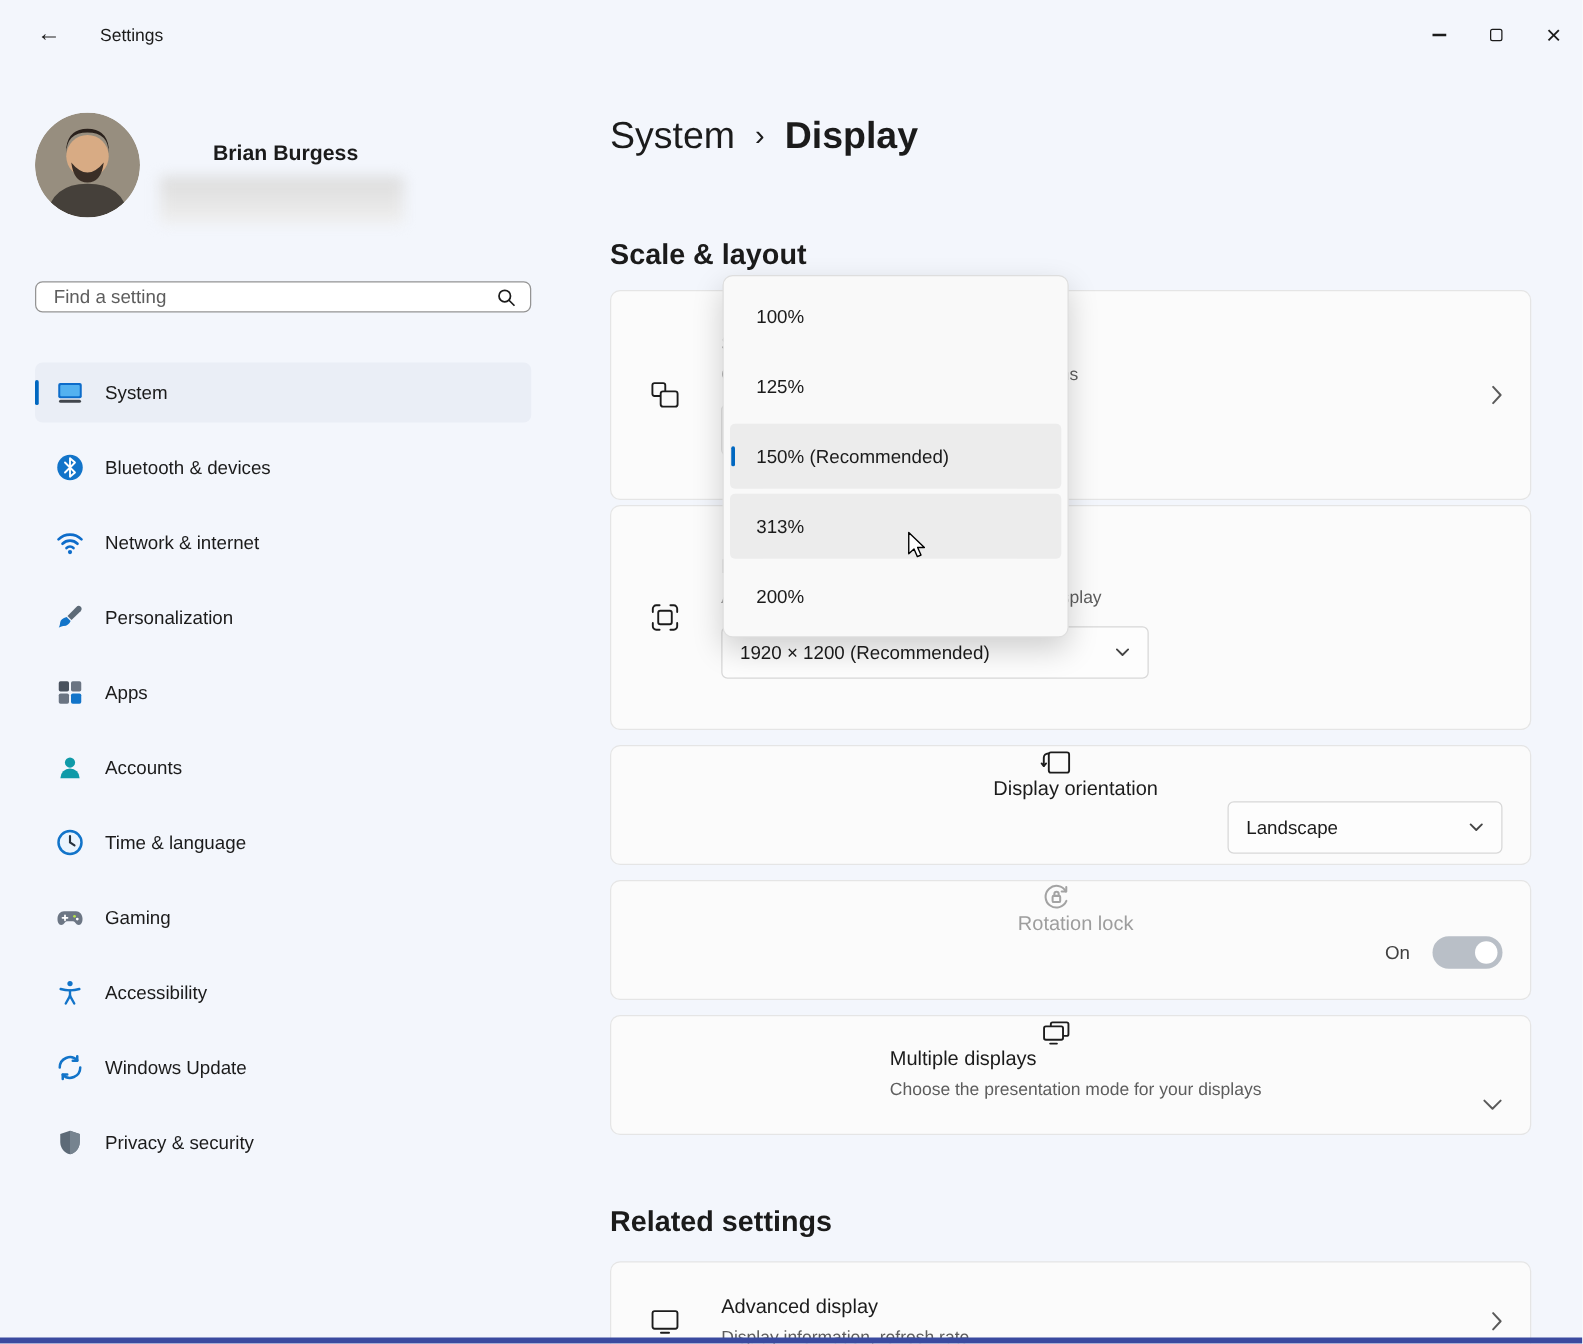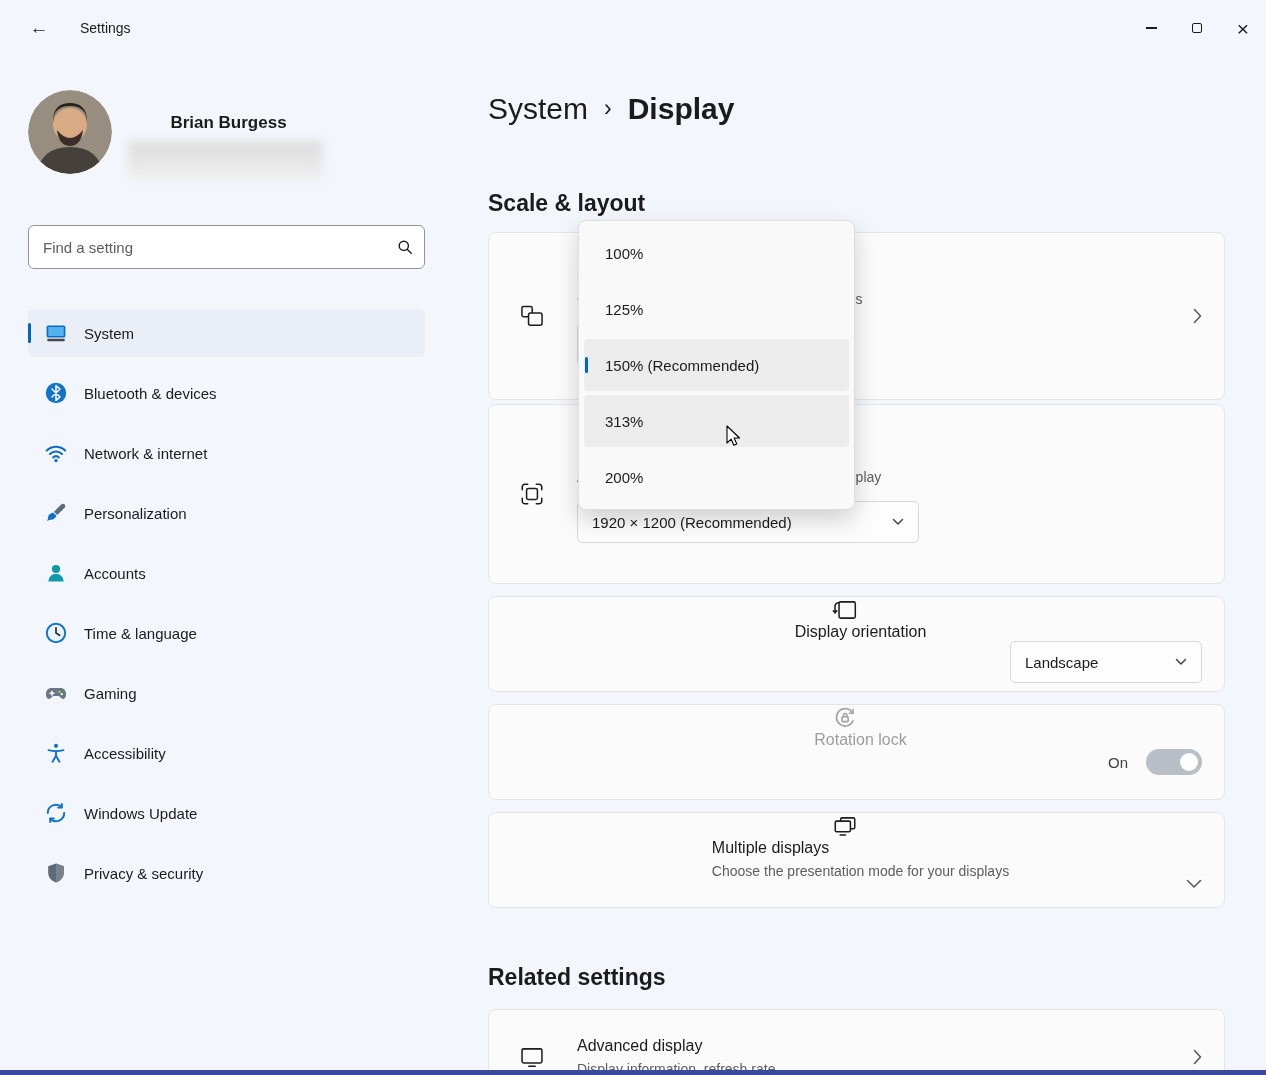--- a/index.html
+++ b/index.html
@@ -19,21 +19,21 @@
   .app { display:flex; height:1019px; }
 
   
   .sidebar { width:460px; flex-shrink:0; padding:0 35px 0 28px; }
   .profile { margin-top:34px; display:flex;text-align:center; }
   .avatar { width:84px; height:84px; border-radius:50%; overflow:hidden; flex-shrink:0; }
   .profile-info { margin-left:22px; }
   .profile-name { font-size:17px; font-weight:bold; margin-top:23px; }
   .blur-email { width:195px; height:38px; margin-top:8px; margin-left:-6px; background:linear-gradient(180deg,#dcdcdc,#efefef); filter:blur(5px); border-radius:3px; }
 
-  .search-box { position:relative; margin-top:46px; width:397px; height:44px; }
+  .search-box { position:relative; margin-top:46px; width:397px; height:25px; }
   .search-box input { width:100%; height:100%; border:1px solid #949494; border-radius:6px; background:#fff; padding:0 40px 0 14px; font-size:15px; font-family:inherit; color:#1b1b1b; outline:none; }
   .search-box input::placeholder { color:#5d5d5d; }
   .search-icon { position:absolute; right:12px; top:50%; transform:translateY(-50%); display:flex; }
 
   .nav { margin-top:40px; }
   .nav-item { position:relative; height:48px; margin-bottom:12px; display:flex; align-items:center; padding-left:16px; border-radius:6px; font-size:15px; }
   .nav-item.selected { background:#eaeef6; }
   .nav-item.selected::before { content:""; position:absolute; left:0; top:14px; width:3px; height:20px; border-radius:3px; background:#0067c0; }
   .nav-icon { width:24px; height:24px; margin-right:16px; flex-shrink:0; display:flex; }
   .nav-icon svg { width:24px; height:24px; }
@@ -56,21 +56,21 @@
   .card-icon { width:26px; height:26px; margin-right:32px; flex-shrink:0; display:flex; }
   .card-icon svg { width:26px; height:26px; }
   .card-body { display:flex; flex-direction:column; justify-content:center; }
   .card-title { font-size:16px; }
   .card-sub { font-size:14px; color:#5d5d5d; margin-top:6px; }
   .card.disabled .card-title { color:#9d9d9d; }
 
   .combo { display:flex; align-items:center; justify-content:space-between; height:42px; background:#fdfdfd; border:1px solid #d8d8d8; border-radius:5px; padding:0 14px; font-size:15px; margin-top:16px; }
   .combo.res { width:342px; }
   .combo.scale { width:277px; }
-  .select { display:flex; align-items:center; justify-content:space-between; width:192px; height:42px; background:#fdfdfd; border:1px solid #d8d8d8; border-radius:5px; padding:0 14px; font-size:15px; margin-left:auto; }
+  .select { display:flex; align-items:center; justify-content:space-between; width:220px; height:42px; background:#fdfdfd; border:1px solid #d8d8d8; border-radius:5px; padding:0 14px; font-size:15px; margin-left:auto; }
 
   .chev-right { margin-left:auto; display:flex; }
   .chev-inline { display:flex; }
 
   .toggle-area { margin-left:auto; display:flex; align-items:center; }
   .toggle-label { font-size:15px; color:#404040; margin-right:18px; }
   .toggle { width:56px; height:26px; border-radius:13px; background:#b9bfc7; position:relative; }
   .toggle .knob { position:absolute; right:4px; top:4px; width:18px; height:18px; border-radius:50%; background:#ffffff; }
 
   
@@ -179,20 +179,31 @@
             <svg viewBox="0 0 24 24">
                 <path d="M20.6 3.4c1 1 .9 2.5-.1 3.5l-7.3 7.1-3.2-3.2 7.1-7.3c1-1 2.5-1.1 3.5-.1z" fill="#5d6a77"></path>
                 <path d="M9.3 11.5l3.2 3.2c-.9 2.4-2.9 3.9-5.6 4.1-1.6.1-3.1.9-3.9 1.2.7-1.2 1-2.3 1.1-3.8.2-2.3 2.1-4 5.2-4.7z" fill="#1274c9"></path>
               </svg>
           </span>
           <span>Personalization</span>
         </div>
         <div class="nav-item">
           <span class="nav-icon">
             <svg viewBox="0 0 24 24">
+                <rect x="3" y="3" width="8.2" height="8.2" rx="1.4" fill="#49525e"></rect>
+                <rect x="12.8" y="3" width="8.2" height="8.2" rx="1.4" fill="#6a7482"></rect>
+                <rect x="3" y="12.8" width="8.2" height="8.2" rx="1.4" fill="#6a7482"></rect>
+                <rect x="12.8" y="12.8" width="8.2" height="8.2" rx="1.4" fill="#1274c9"></rect>
+              </svg>
+          </span>
+          <span>Apps</span>
+        </div>
+        <div class="nav-item">
+          <span class="nav-icon">
+            <svg viewBox="0 0 24 24">
                 <circle cx="12" cy="8" r="4.1" fill="#0f9aa8"></circle>
                 <path d="M4.3 20.5a7.7 7.7 0 0 1 15.4 0z" fill="#0f9aa8"></path>
               </svg>
           </span>
           <span>Accounts</span>
         </div>
         <div class="nav-item">
           <span class="nav-icon">
             <svg viewBox="0 0 24 24">
                 <circle cx="12" cy="12" r="9.2" fill="#eaf4fd" stroke="#1274c9" stroke-width="2"></circle>

